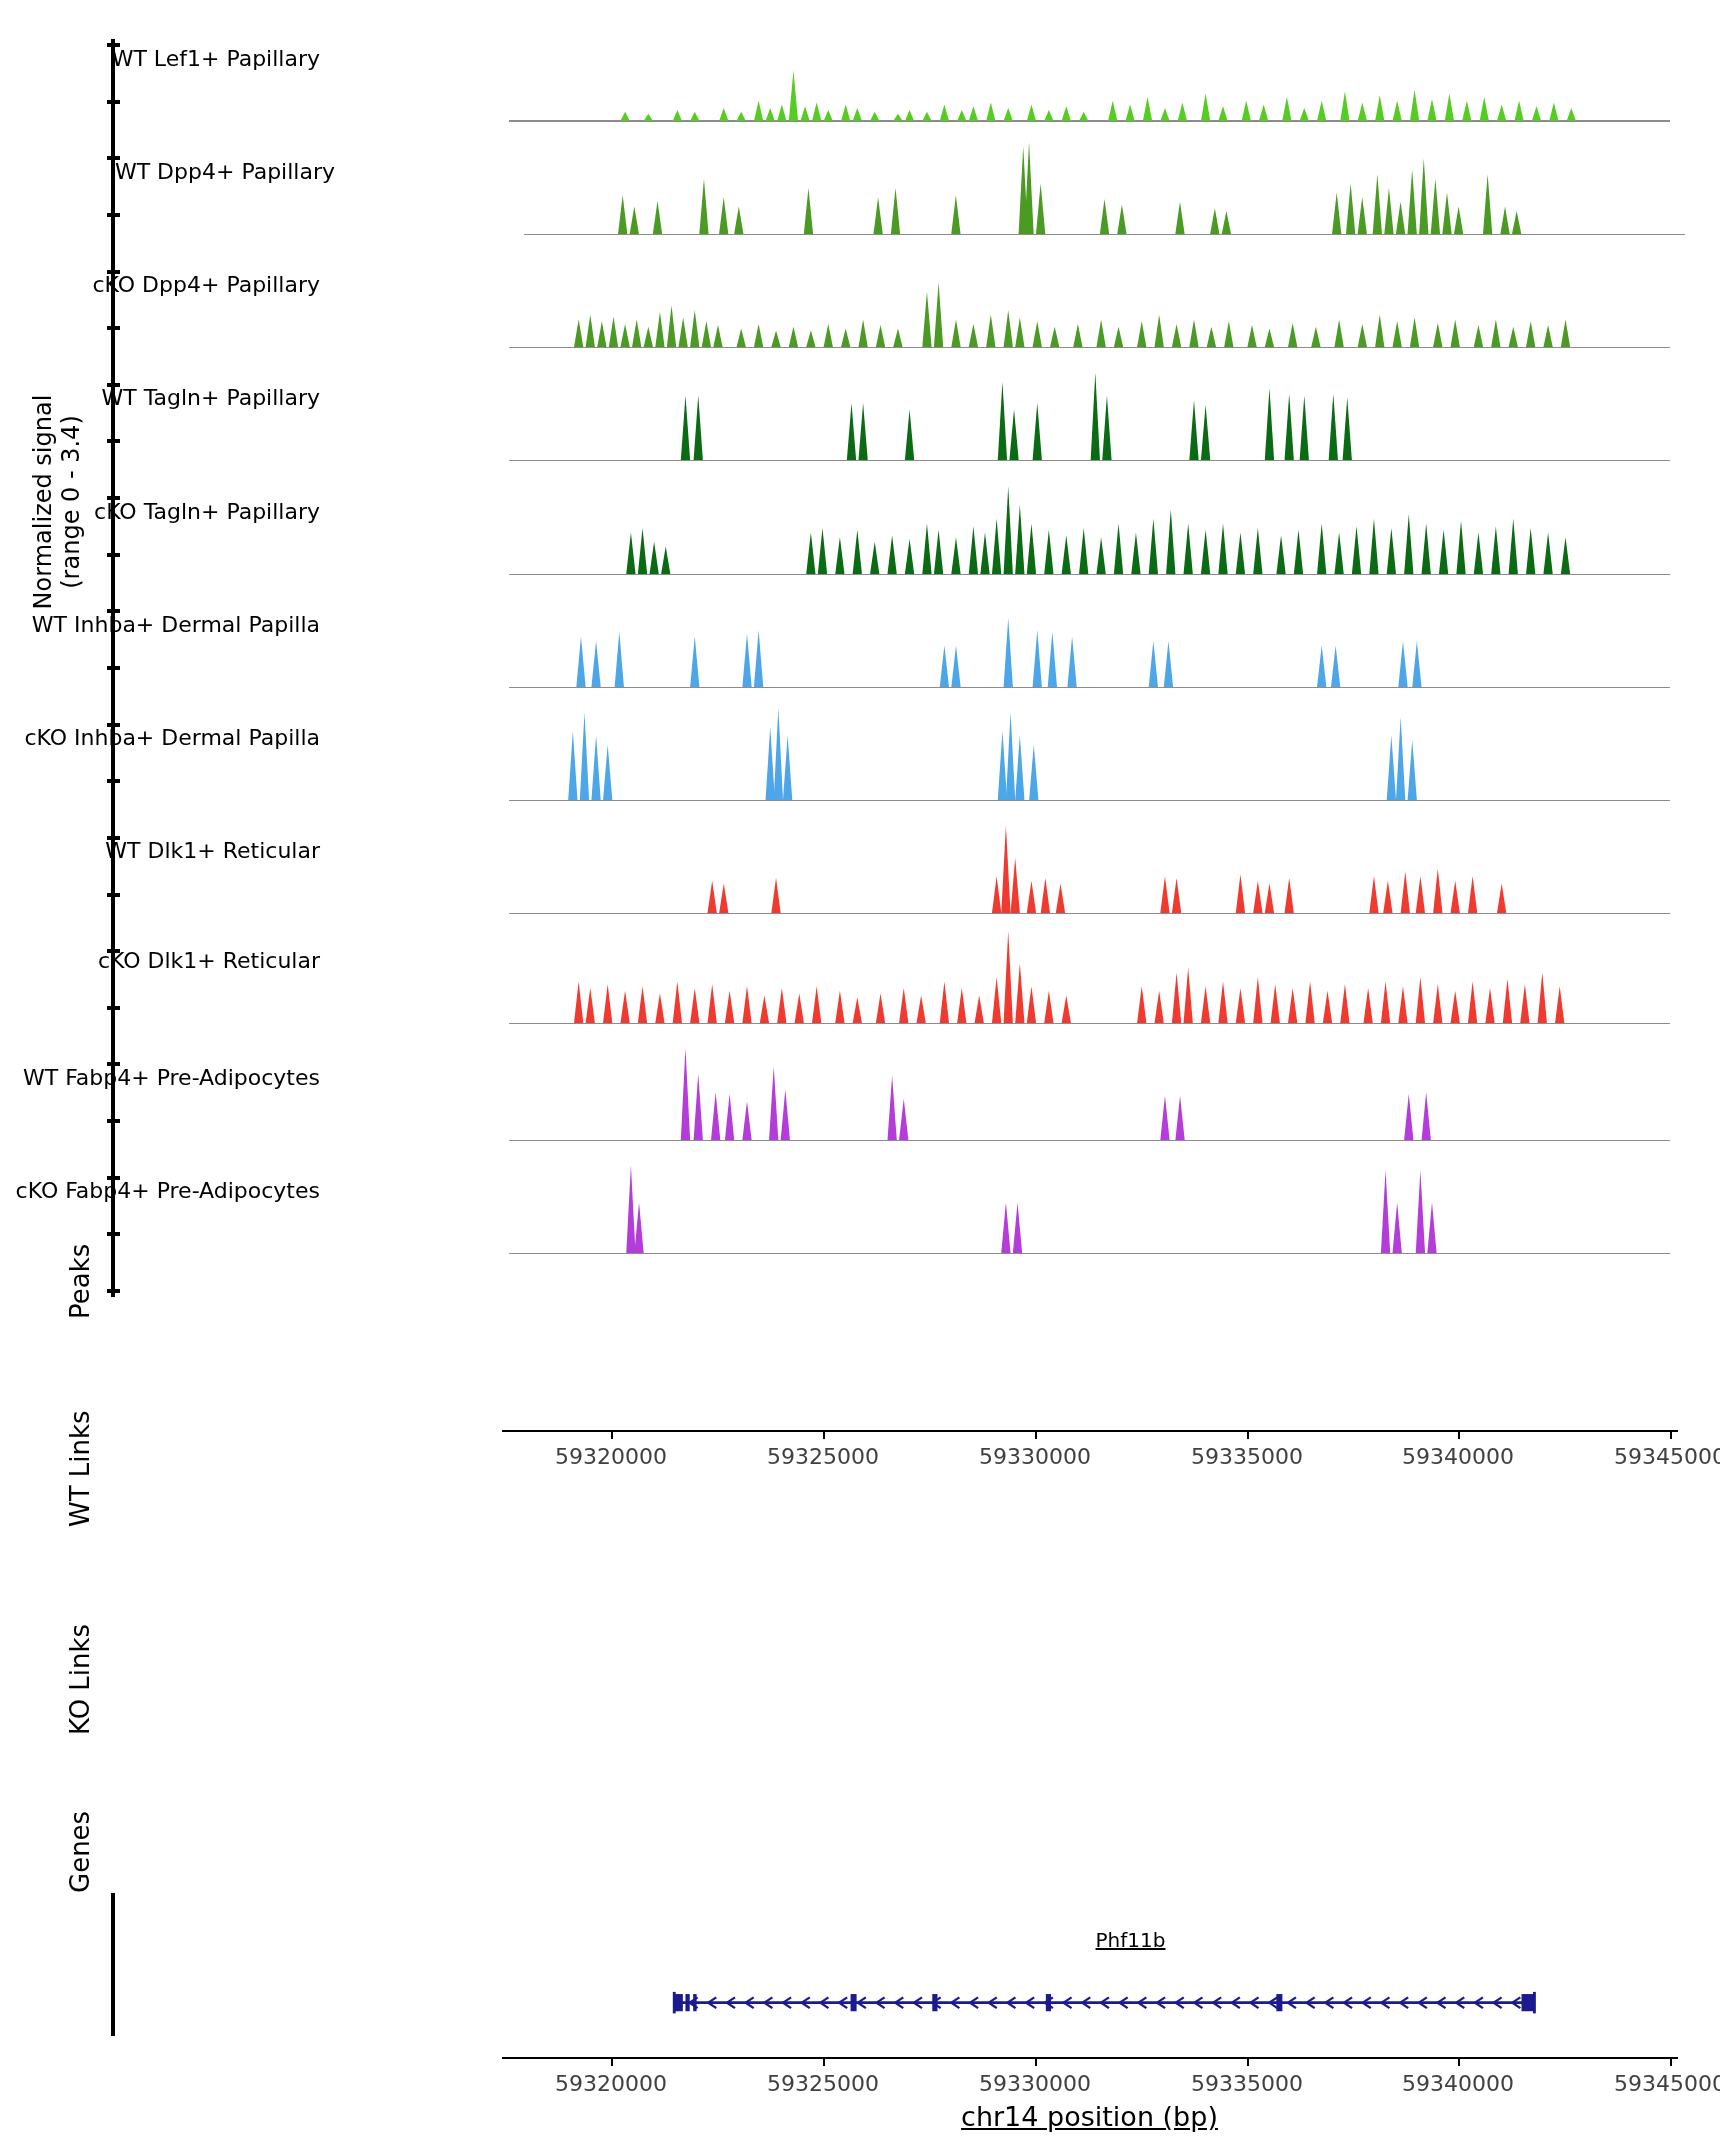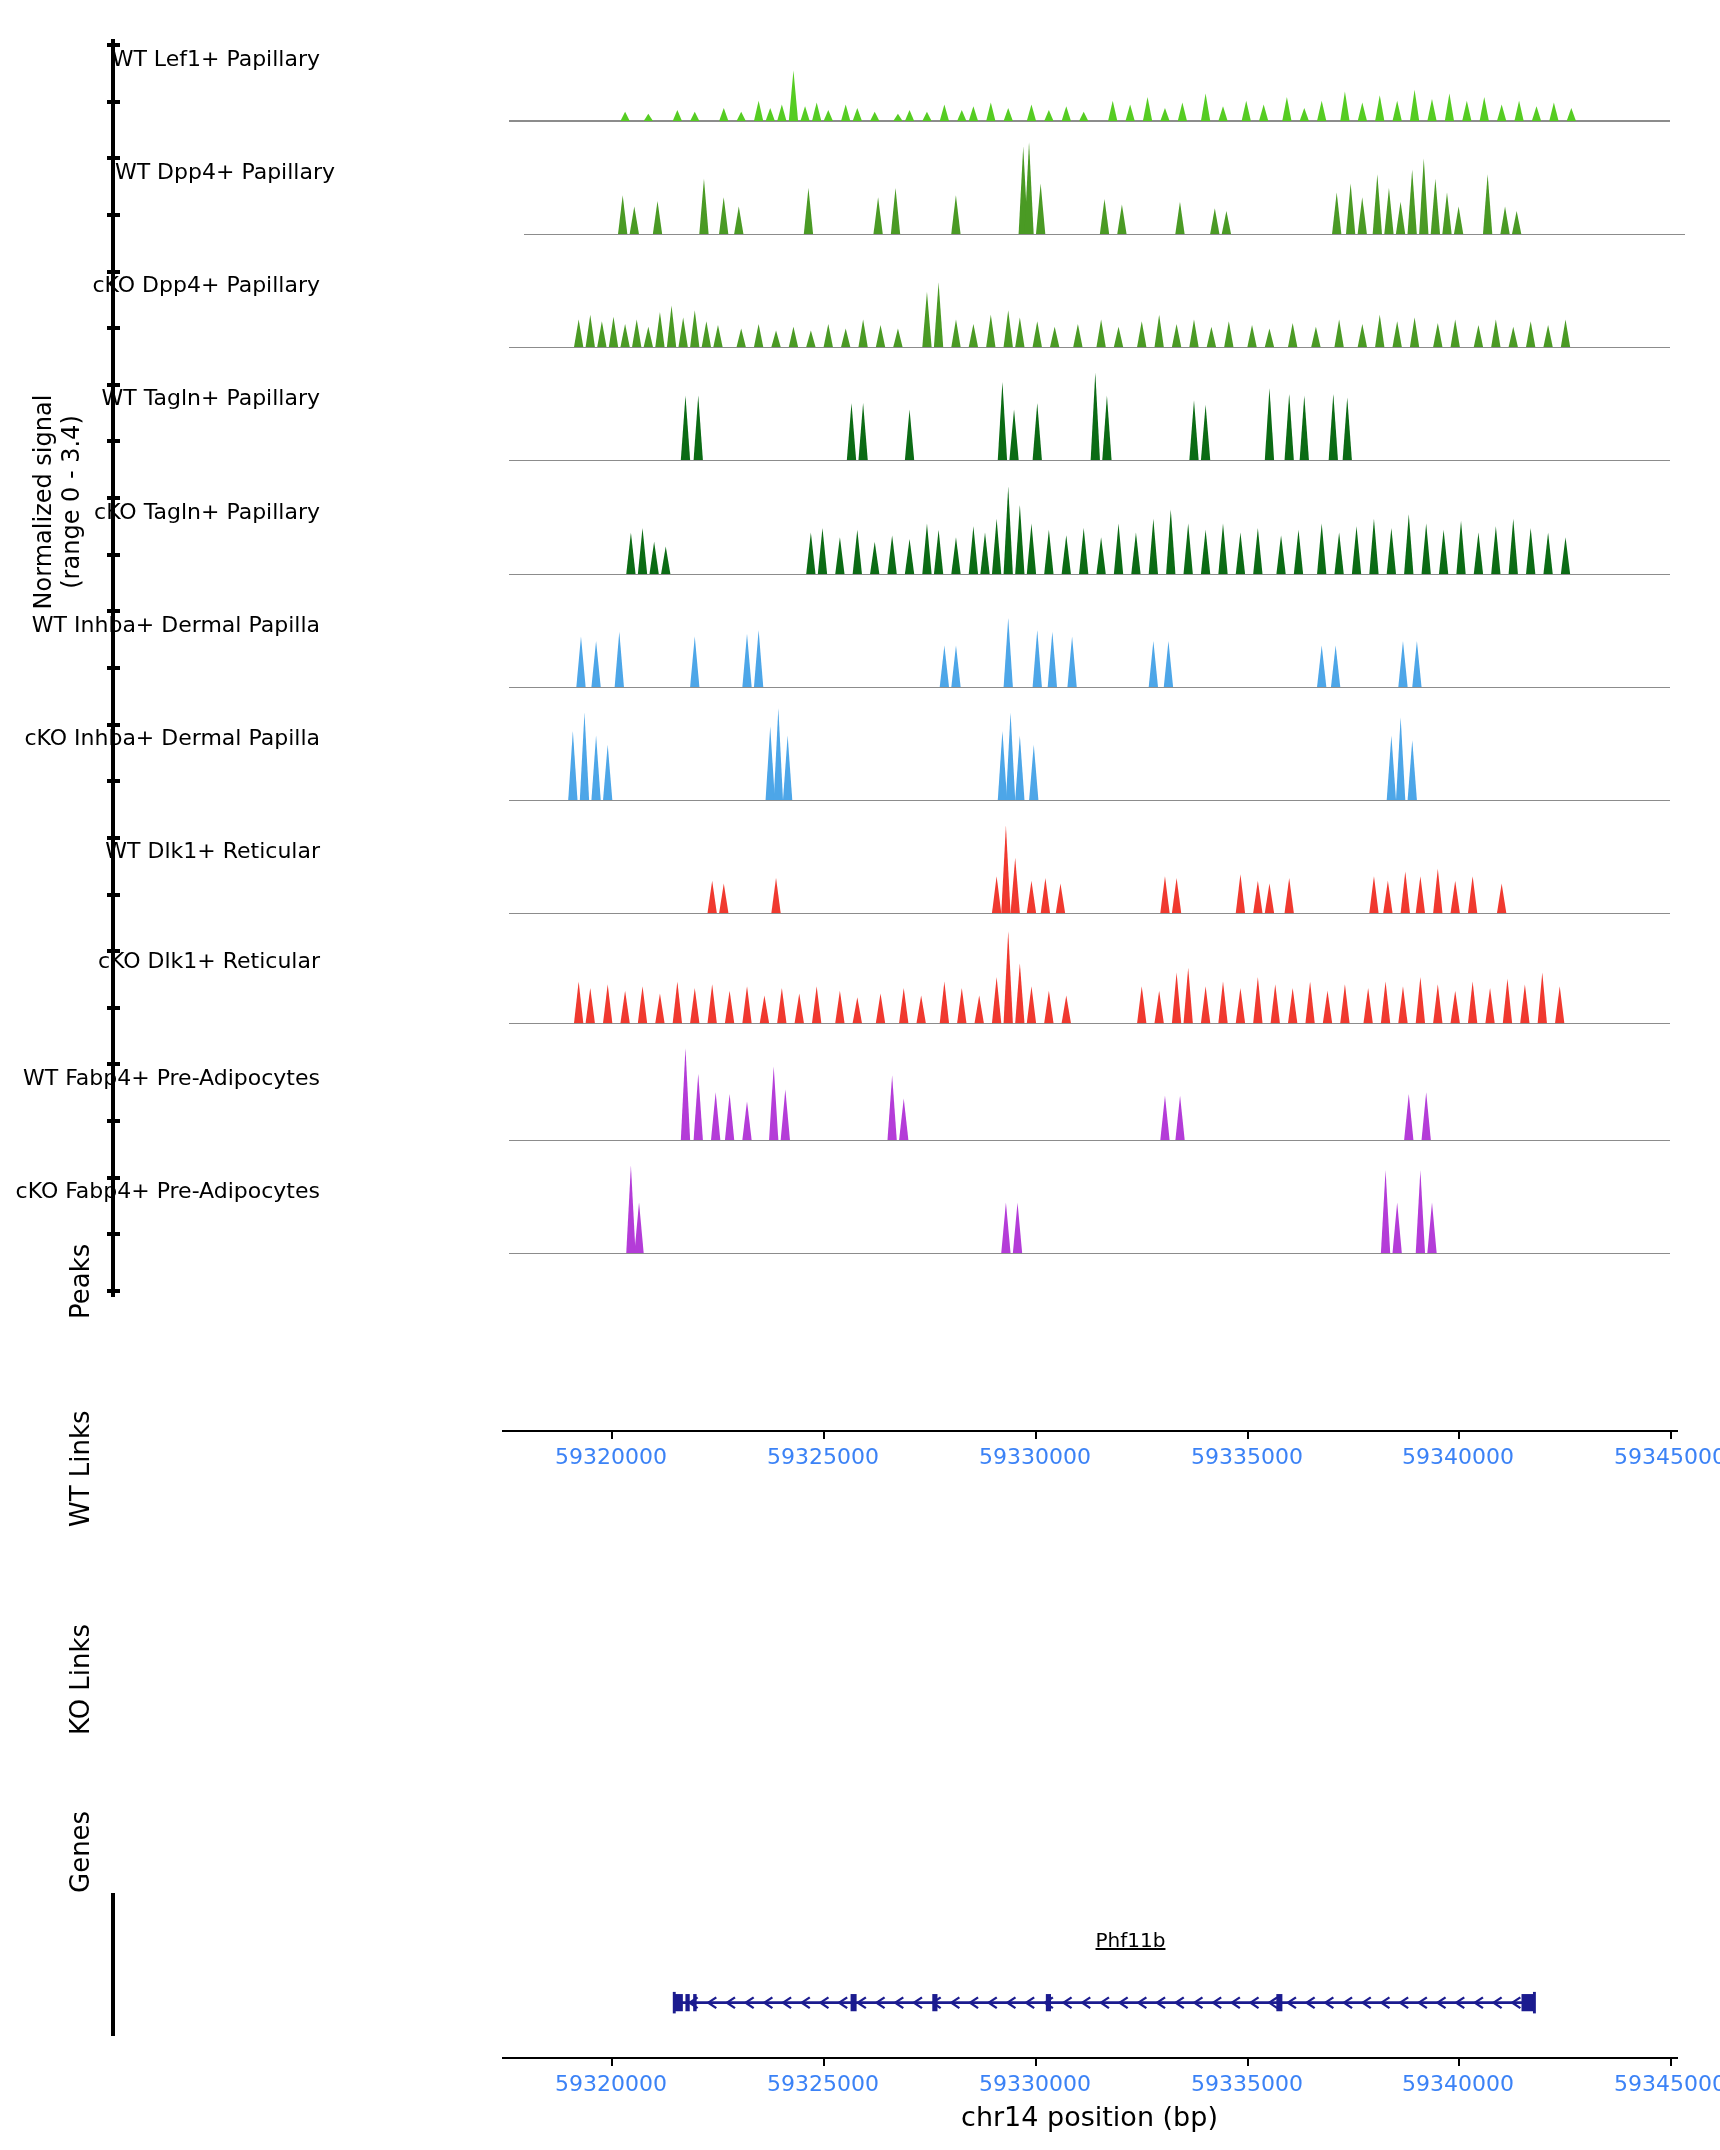--- a/index.html
+++ b/index.html
@@ -128,21 +128,21 @@
     position: absolute;
     top: 0;
     width: 2.2px;
     height: 9.3px;
     background: #000;
   }
   .axis-tick-label {
     position: absolute;
     top: 14.3px;
     font-size: 22px;
-    color: #3b82f6;
+    color: #404040;
     transform: translateX(-50%);
     white-space: nowrap;
   }
   .axis-title {
     position: absolute;
     left: 509px;
     width: 1161px;
     text-align: center;
     font-size: 27px;
     color: #000;
@@ -763,16 +763,16 @@
       <div class="axis-tick" style="left: 526px;"></div>
       <div class="axis-tick-label" style="left: 526px;">59330000</div>
       <div class="axis-tick" style="left: 738px;"></div>
       <div class="axis-tick-label" style="left: 738px;">59335000</div>
       <div class="axis-tick" style="left: 949px;"></div>
       <div class="axis-tick-label" style="left: 949px;">59340000</div>
       <div class="axis-tick" style="left: 1161px;"></div>
       <div class="axis-tick-label" style="left: 1161px;">59345000</div>
     </div>
 
-  <div class="axis-title" style="top:2101px;">chr14 position (bp)</div>
+  <div class="axis-title" style="top:2101px;text-decoration:underline;">chr14 position (bp)</div>
 
 </div>
 
 
 </body></html>

